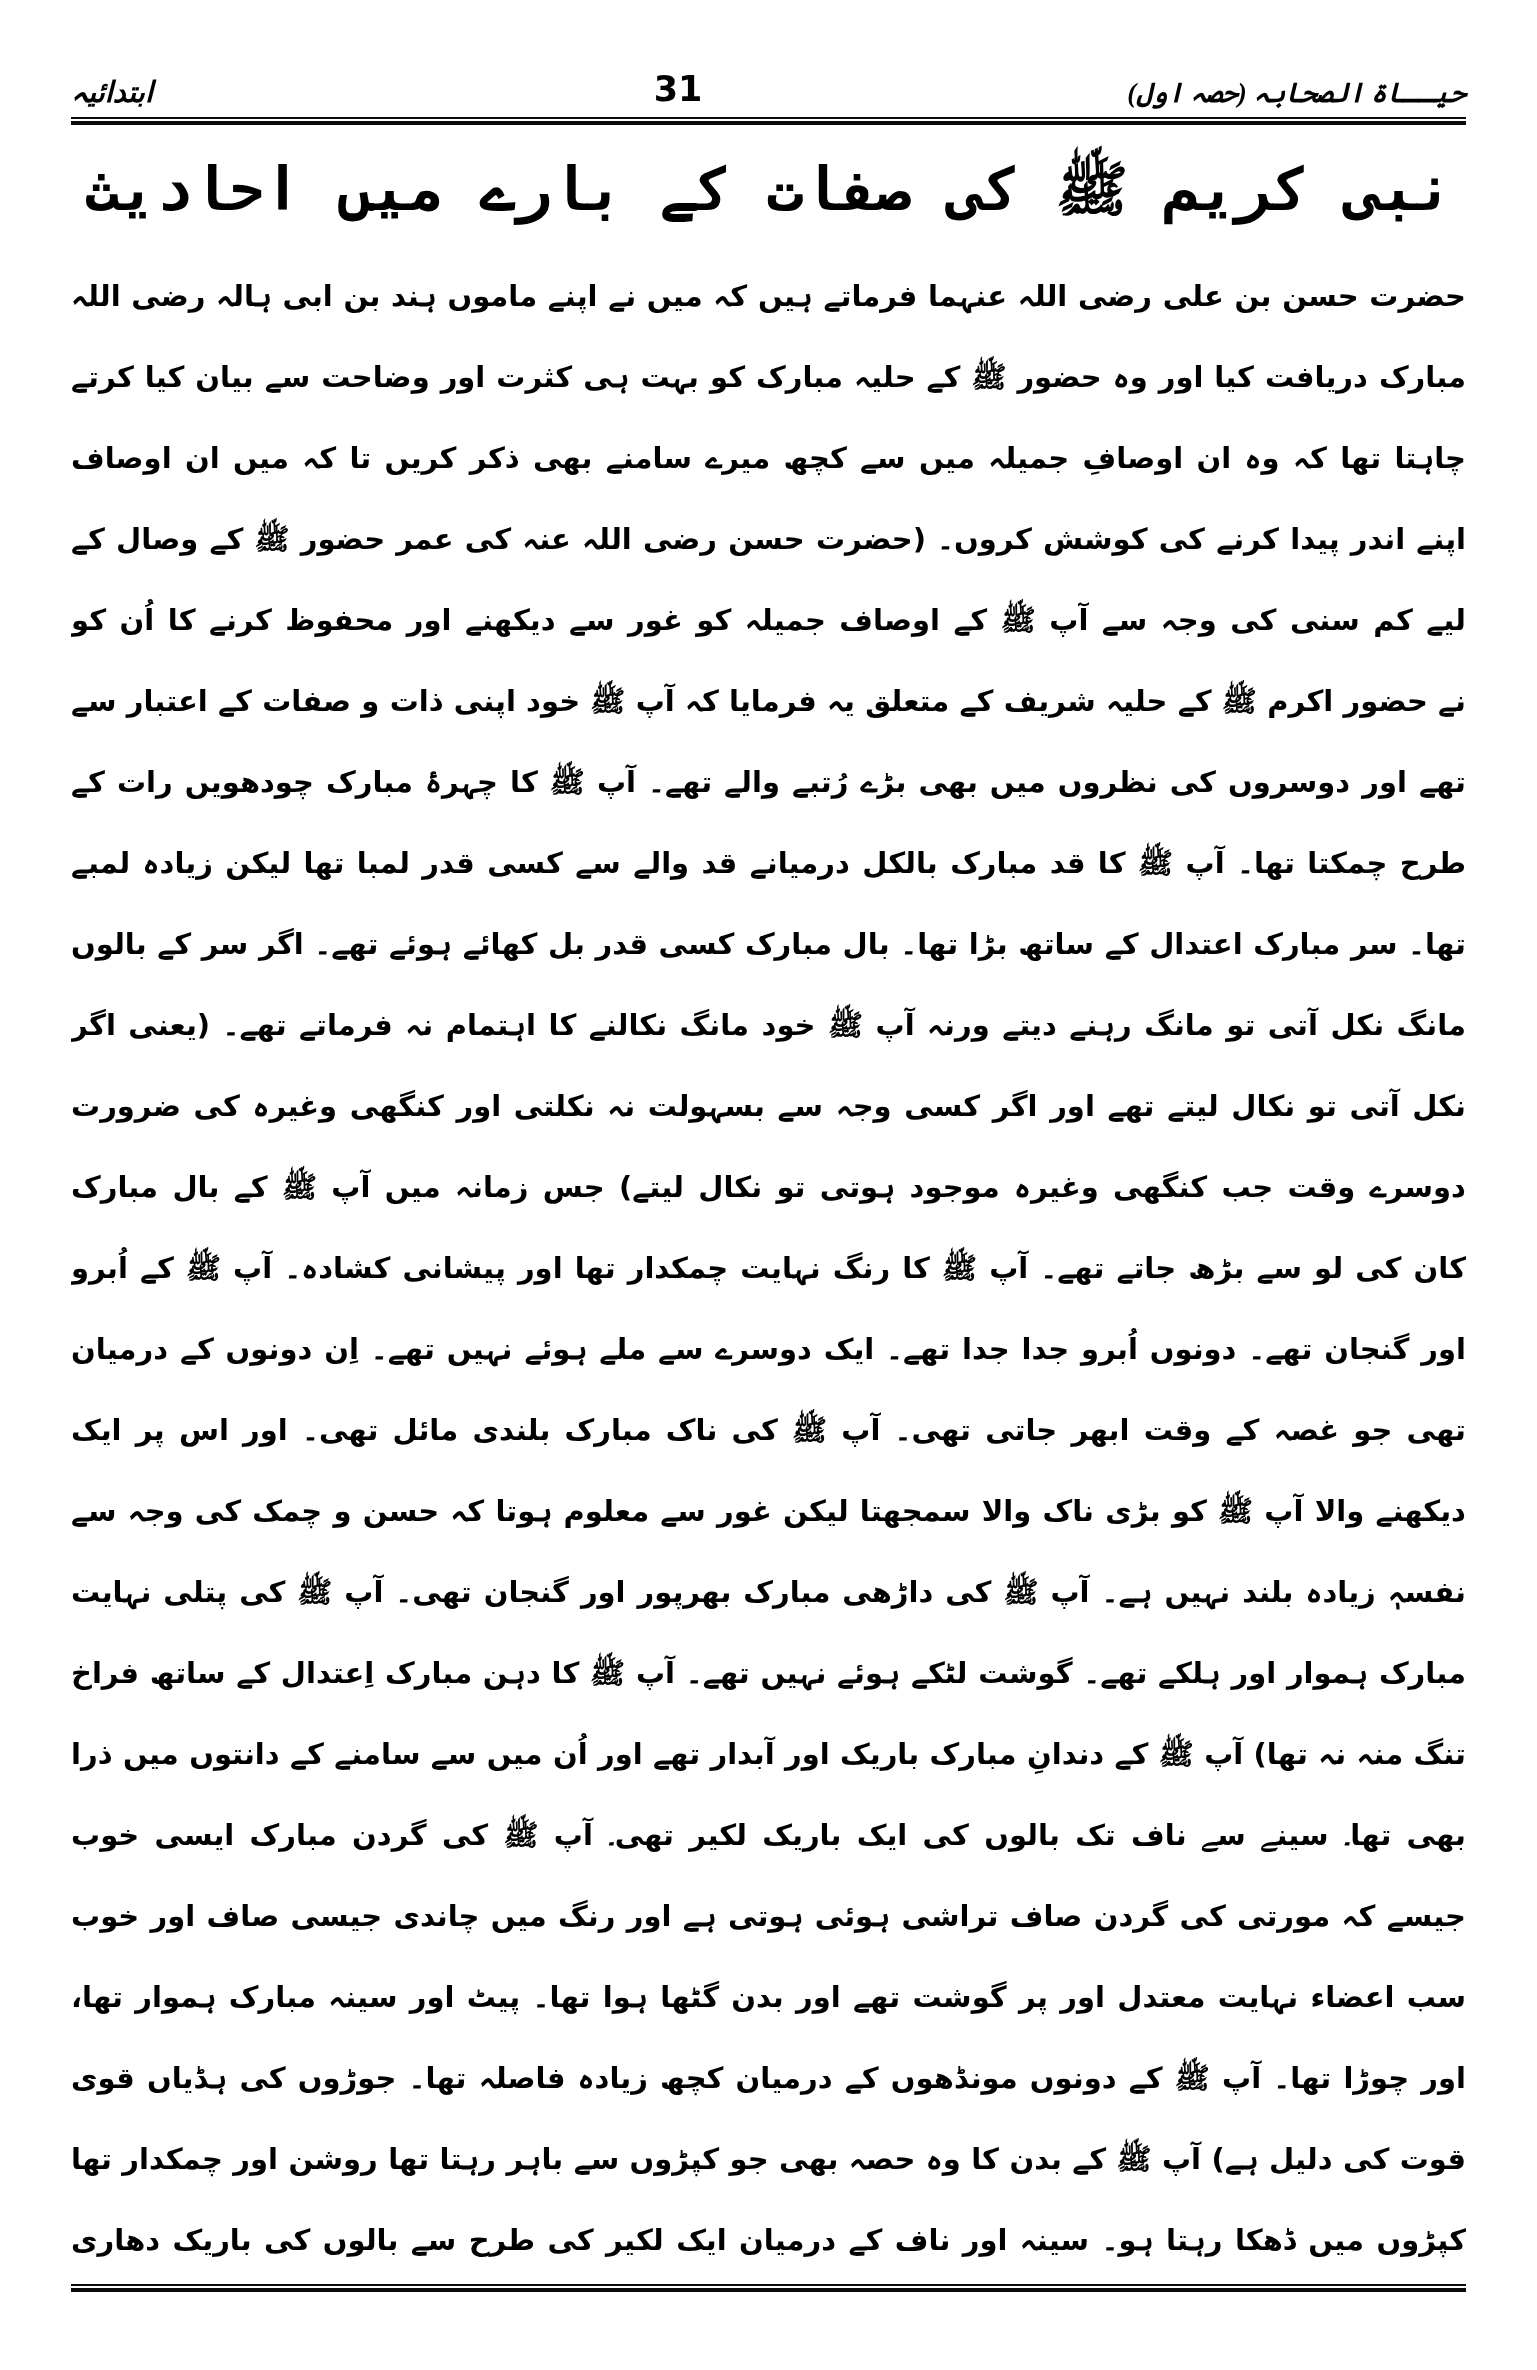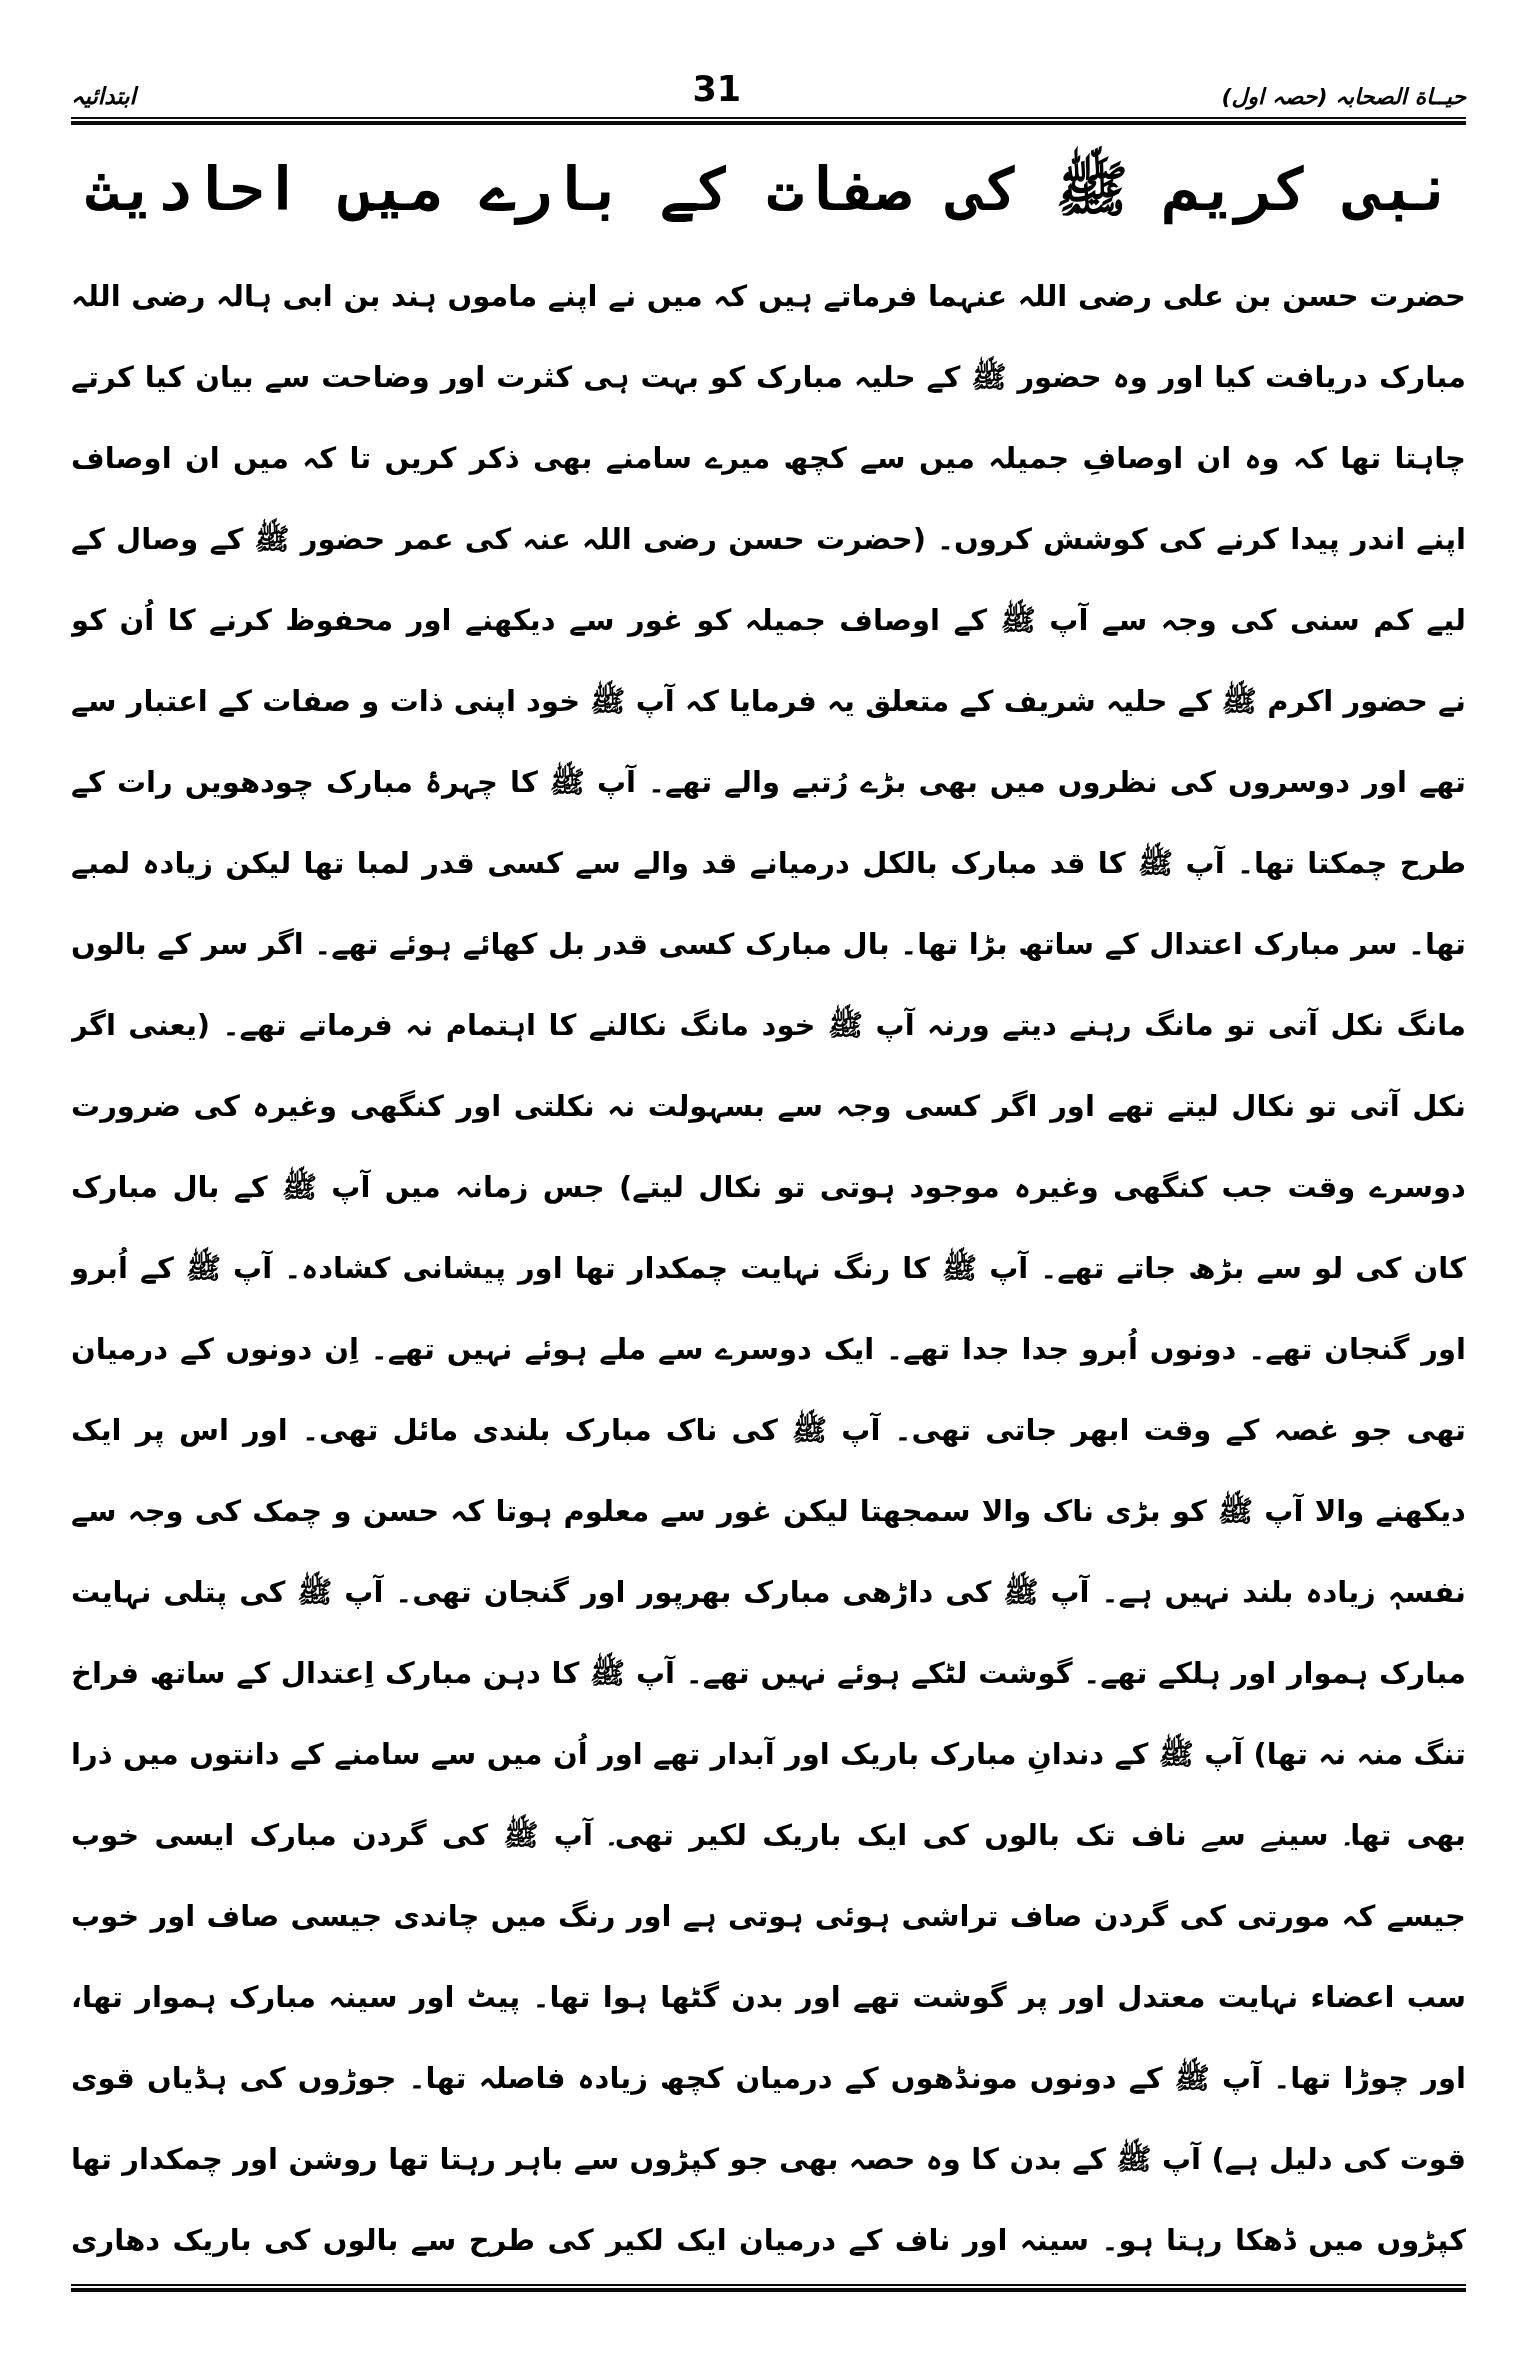--- a/index.html
+++ b/index.html
@@ -21,30 +21,31 @@
   }
   .header {
     display: flex;
     direction: rtl;
     justify-content: space-between;
     align-items: flex-end;
     height: 86px;
     font-weight: bold;
   }
   .book-title {
-    font-size: 22px;
+    font-size: 27px;
     font-style: italic;
     white-space: nowrap;
+    font-family: Liberation Serif, serif;
   }
   .page-number {
     font-size: 35px;
     transform: translateX(38px);
   }
   .section-name {
-    font-size: 23px;
+    font-size: 29px;
     font-style: italic;
     white-space: nowrap;
     margin-top: 24px;
   }
   .rule {
     height: 1.9px;
     border-top: 2.9px solid #0a0a0a;
     border-bottom: 4.8px solid #0a0a0a;
     margin-top: 7.7px;
   }

